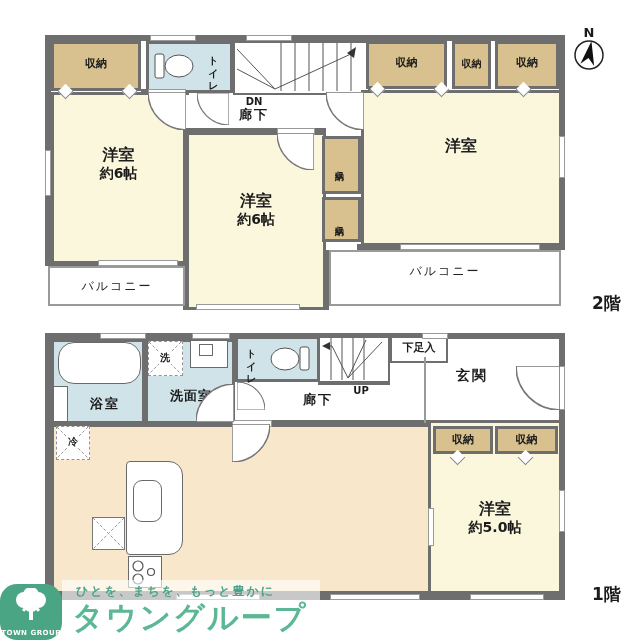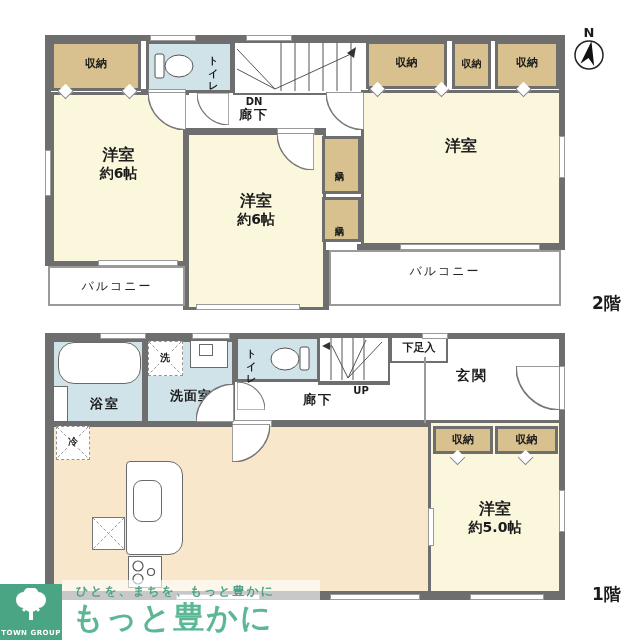--- a/index.html
+++ b/index.html
@@ -18,21 +18,21 @@
   .n11{font-size:11px;} .n10{font-size:10px;} .n17{font-size:17px;}
   .plain{font-weight:normal;color:#222;}
   .vlbl{writing-mode:vertical-rl;text-orientation:upright;letter-spacing:1px;}
   .win{position:absolute;background:#fff;border:1px solid #9a9a9a;box-sizing:border-box;}
   .thin{position:absolute;border:2px solid #9a9a9a;box-sizing:border-box;background:#fff;}
   .vd{position:absolute;width:10px;height:10px;background:#fff;border-right:1.6px solid #8a8a8a;border-bottom:1.6px solid #8a8a8a;transform:rotate(45deg);}
   .arc{position:absolute;}
   .dash{position:absolute;border:1.6px dashed #949494;background:#fff;box-sizing:border-box;}
   .fix{position:absolute;background:#fff;border:1.5px solid #6a6a6a;box-sizing:border-box;}
   .logo-band{position:absolute;left:62px;top:580px;width:258px;height:22px;background:rgba(255,255,255,.62);}
-  .logo-box{position:absolute;left:0;top:584px;width:62px;height:56px;background:var(--green);}
+  .logo-box{position:absolute;left:0;top:584px;width:62px;height:56px;background:var(--green);border-radius:17px;}
   .logo-org{position:absolute;left:0;bottom:3px;width:62px;text-align:center;color:#fff;font-size:7px;font-weight:bold;letter-spacing:.5px;}
   .tagline{position:absolute;left:76px;top:583px;color:#4da389;font-size:12px;font-weight:bold;letter-spacing:2px;}
   .brand{position:absolute;left:72px;top:597px;color:var(--brandgreen);font-size:31px;font-weight:bold;letter-spacing:2px;}
   .floorlbl{position:absolute;color:#1b1b1b;font-size:17px;font-weight:bold;margin-left:18px;}
 </style>
 </head>
 <body>
 
 <div class="canvas">
 
@@ -287,16 +287,16 @@
             <circle cx="18" cy="7" r="8"></circle>
           <circle cx="18" cy="15" r="9"></circle>
           <rect x="16" y="18" width="4" height="14"></rect>
           <rect x="10" y="20" width="3" height="3" transform="rotate(40 11 21)"></rect>
           <rect x="23" y="20" width="3" height="3" transform="rotate(-40 25 21)"></rect>
         </g>
       </svg>
       <div class="logo-org">TOWN GROUP</div>
     </div>
     <div class="tagline">ひとを、まちを、もっと豊かに</div>
-    <div class="brand">もっと豊かに</div>
+    <div class="brand">タウングループ</div>
   </div>
 
 </div>
 
 </body></html>

